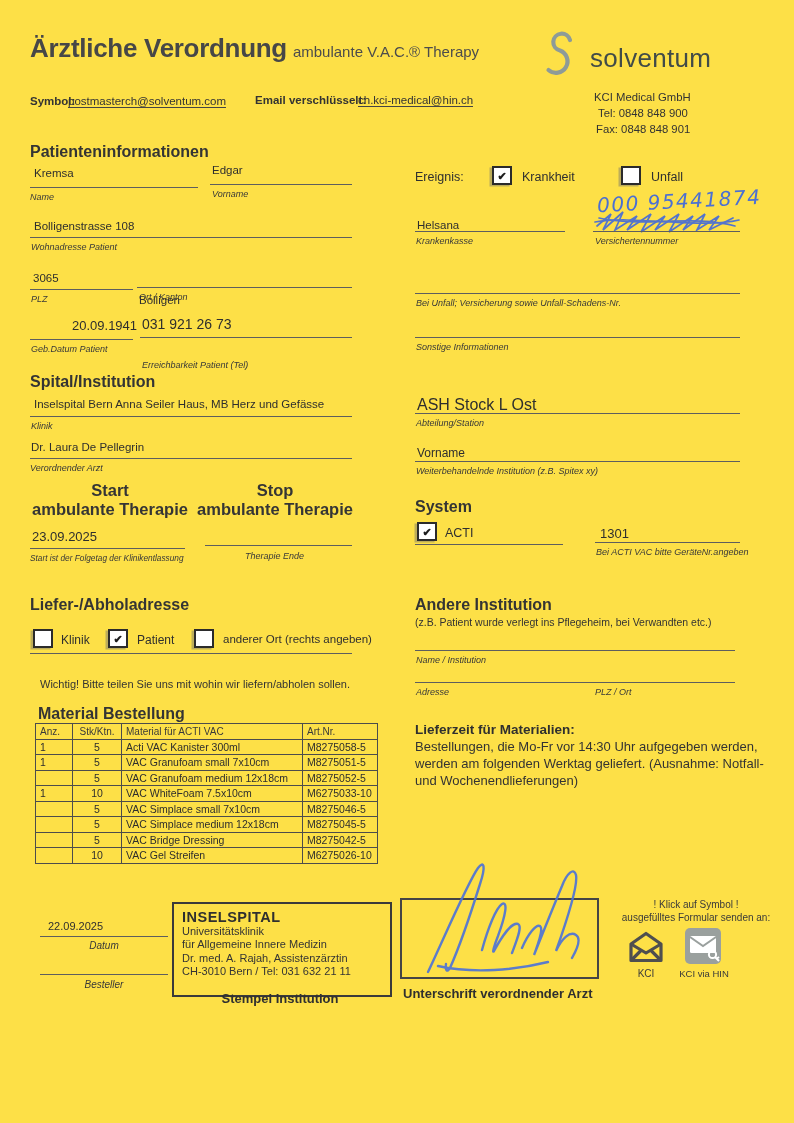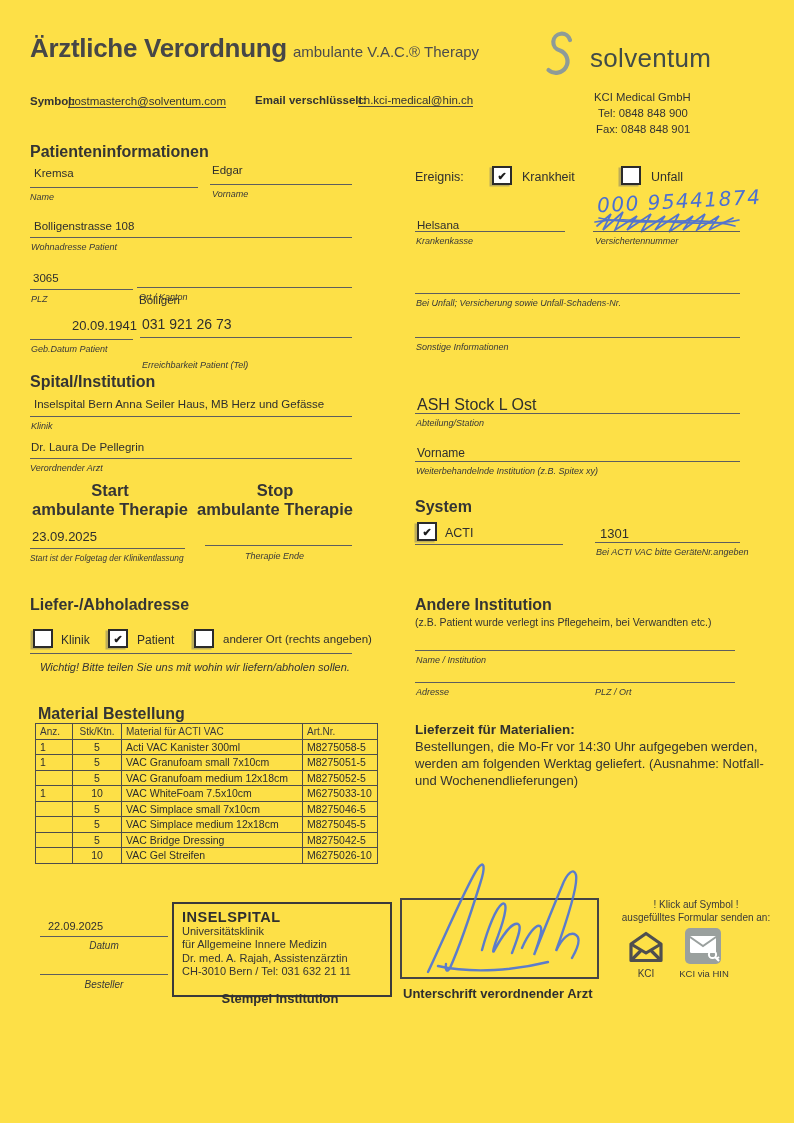--- a/index.html
+++ b/index.html
@@ -175,21 +175,21 @@
   <div class="h2" style="left:30px;top:596px;">Liefer-/Abholadresse</div>
   <span class="cb" style="left:33px;top:629px;"></span>
   <div class="cblabel" style="left:61px;top:633px;font-size:12px;">Klinik</div>
   <span class="cb" style="left:108px;top:629px;">
       <span class="tick">✔</span>
     </span>
   <div class="cblabel" style="left:137px;top:633px;font-size:12px;">Patient</div>
   <span class="cb" style="left:194px;top:629px;"></span>
   <div class="cblabel" style="left:223px;top:633px;font-size:11.5px;">anderer Ort  (rechts angeben)</div>
   <div class="ln" style="left:30px;top:653px;width:322px;"></div>
-  <div class="abs" style="left:40px;top:661px;font-size:11px;font-style:italic;color:#333;">Wichtig! Bitte teilen Sie uns mit wohin wir liefern/abholen sollen.</div>
+  <div class="abs" style="left:40px;top:678px;font-size:11px;color:#333;">Wichtig! Bitte teilen Sie uns mit wohin wir liefern/abholen sollen.</div>
 
   <div class="h2" style="left:415px;top:596px;">Andere Institution</div>
   <div class="abs" style="left:415px;top:616px;font-size:10.5px;color:#333;">(z.B. Patient wurde verlegt ins Pflegeheim, bei Verwandten etc.)</div>
   <div class="ln" style="left:415px;top:650px;width:320px;"></div>
   <div class="flabel" style="left:416px;top:655px;">Name / Institution</div>
   <div class="ln" style="left:415px;top:682px;width:320px;"></div>
   <div class="flabel" style="left:416px;top:687px;">Adresse</div>
   <div class="flabel" style="left:595px;top:687px;">PLZ / Ort</div>
 
   <div class="h2" style="left:38px;top:705px;">Material Bestellung</div>

